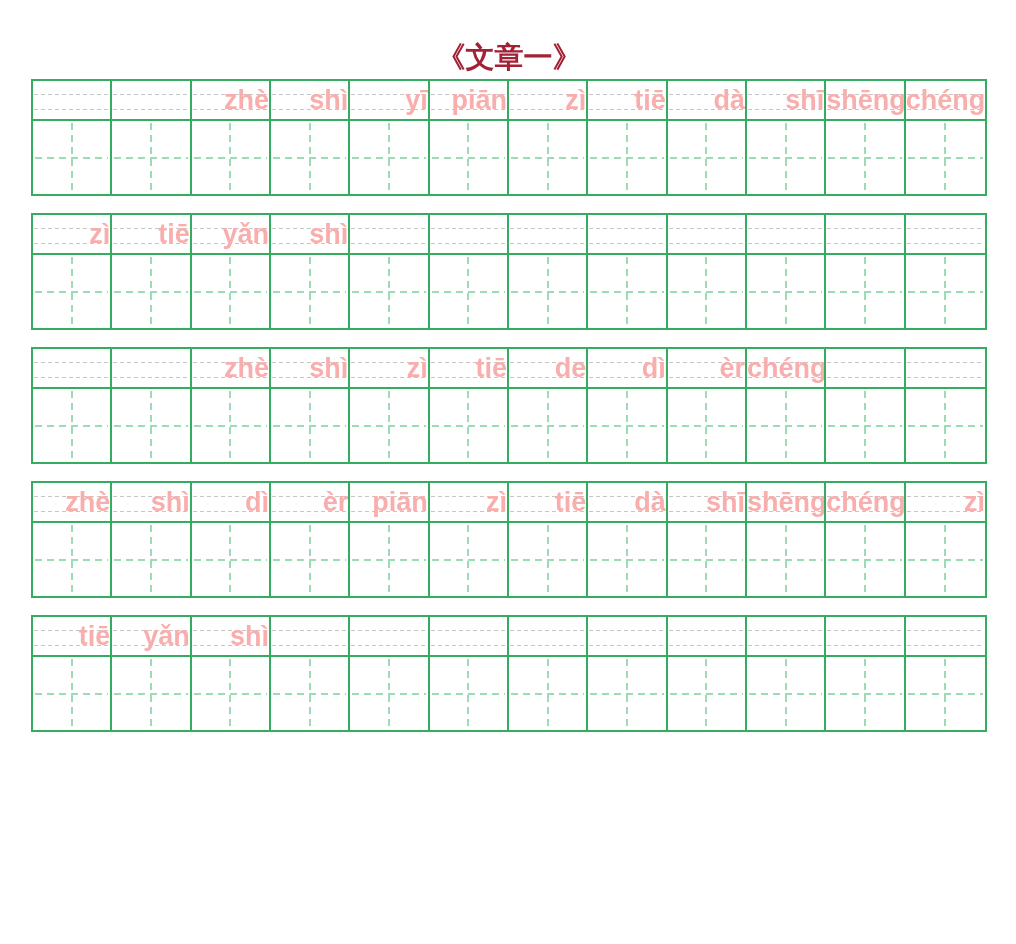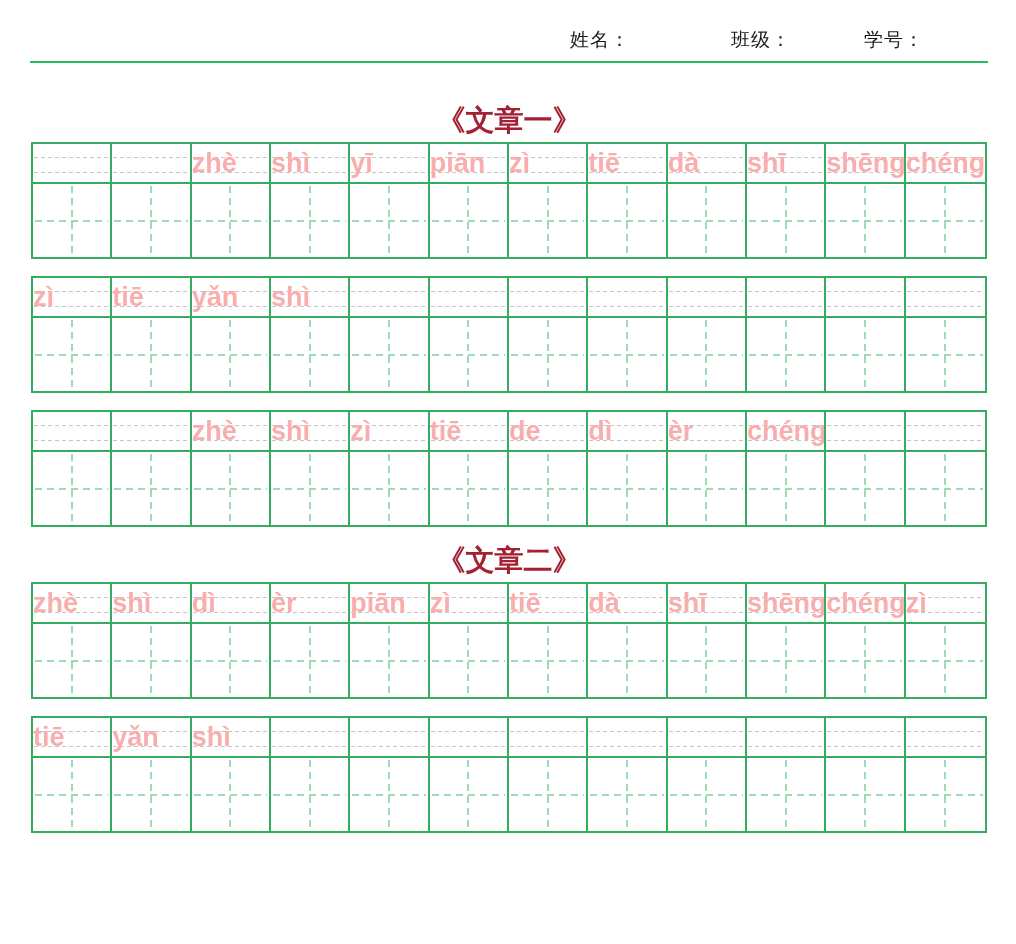--- a/index.html
+++ b/index.html
@@ -35,21 +35,21 @@
     margin: -4px 0 2px 0;
   }
   .section-title.first { margin-top: 37px; }
 
   .block { border: 2px solid var(--g); margin-bottom: 17px; background: #fff; }
 
   
   .py-row { display: grid; grid-template-columns: repeat(12, 1fr); height: 40px; border-bottom: 2px solid var(--g); }
   .py-cell {
     position: relative; border-right: 2px solid var(--g);
-    text-align: left; line-height: 38px;
+    text-align: right; line-height: 38px;
     font-size: 27px; font-weight: bold; color: var(--pink);
     overflow: hidden; white-space: nowrap;
   }
   .py-cell:last-child { border-right: none; }
   .py-cell::before, .py-cell::after {
     content: ""; position: absolute; left: 1px; right: 1px; height: 1px; z-index: 0;
     background: repeating-linear-gradient(90deg, var(--gray) 0 4px, transparent 4px 7px);
   }
   .py-cell::before { top: 13px; }
   .py-cell::after  { top: 28px; }
@@ -65,26 +65,20 @@
   }
   .hz-cell::after {
     content: ""; position: absolute; top: 2px; bottom: 2px; left: 50%; margin-left: -1px; width: 2px;
     background: repeating-linear-gradient(180deg, var(--lg) 0 7px, transparent 7px 12px);
   }
 </style>
 </head>
 <body style="--g: #35ad60; --lg: #9bdcb5; --gray: #c6c6c6; --pink: #f9aeae; --title-red: #a32135; --hline: #27bd5f; --header-text: #1a1a1a; --page-bg: #ffffff;">
 
 <div class="page">
-  <div class="header">
-    <span class="hlabel h-name">姓名：</span>
-    <span class="hlabel h-class">班级：</span>
-    <span class="hlabel h-sno">学号：</span>
-    <div class="header-line"></div>
-  </div>
   <div class="content" id="content">
       <div class="section-title first">《文章一》</div>
       <div class="block">
         <div class="py-row">
           <div class="py-cell"><span class="py-text"></span></div>
           <div class="py-cell"><span class="py-text"></span></div>
           <div class="py-cell"><span class="py-text">zhè</span></div>
           <div class="py-cell"><span class="py-text">shì</span></div>
           <div class="py-cell"><span class="py-text">yī</span></div>
           <div class="py-cell"><span class="py-text">piān</span></div>
@@ -163,21 +157,20 @@
           <div class="hz-cell"></div>
           <div class="hz-cell"></div>
           <div class="hz-cell"></div>
           <div class="hz-cell"></div>
           <div class="hz-cell"></div>
           <div class="hz-cell"></div>
           <div class="hz-cell"></div>
           <div class="hz-cell"></div>
         </div>
       </div>
-      <div class="section-title">《文章二》</div>
       <div class="block">
         <div class="py-row">
           <div class="py-cell"><span class="py-text">zhè</span></div>
           <div class="py-cell"><span class="py-text">shì</span></div>
           <div class="py-cell"><span class="py-text">dì</span></div>
           <div class="py-cell"><span class="py-text">èr</span></div>
           <div class="py-cell"><span class="py-text">piān</span></div>
           <div class="py-cell"><span class="py-text">zì</span></div>
           <div class="py-cell"><span class="py-text">tiē</span></div>
           <div class="py-cell"><span class="py-text">dà</span></div>

